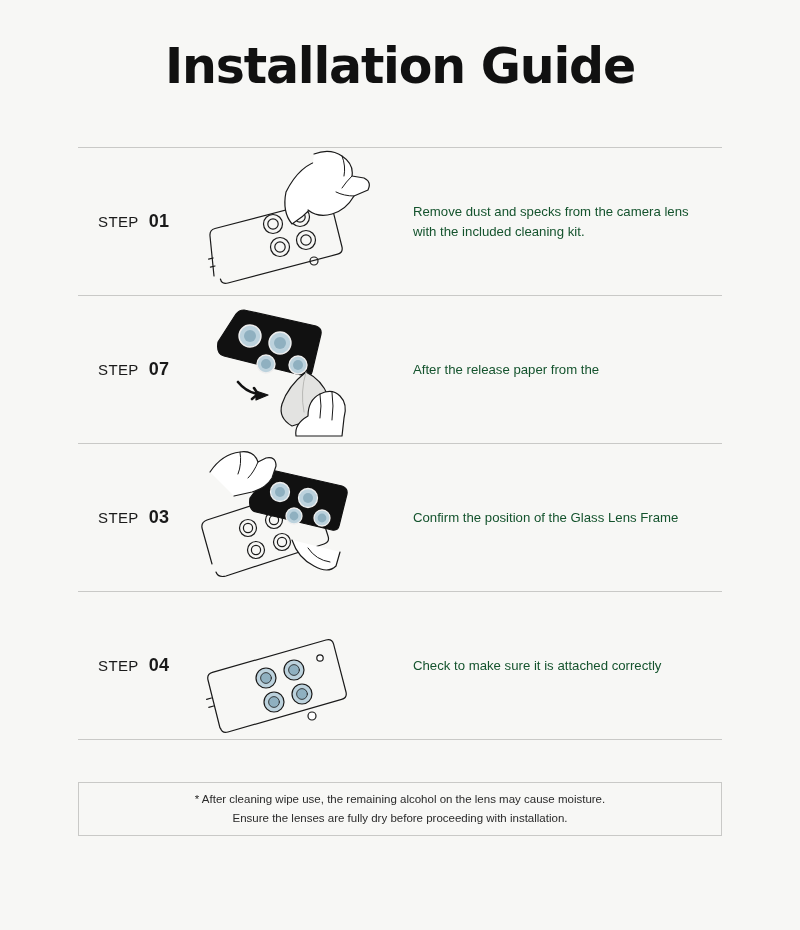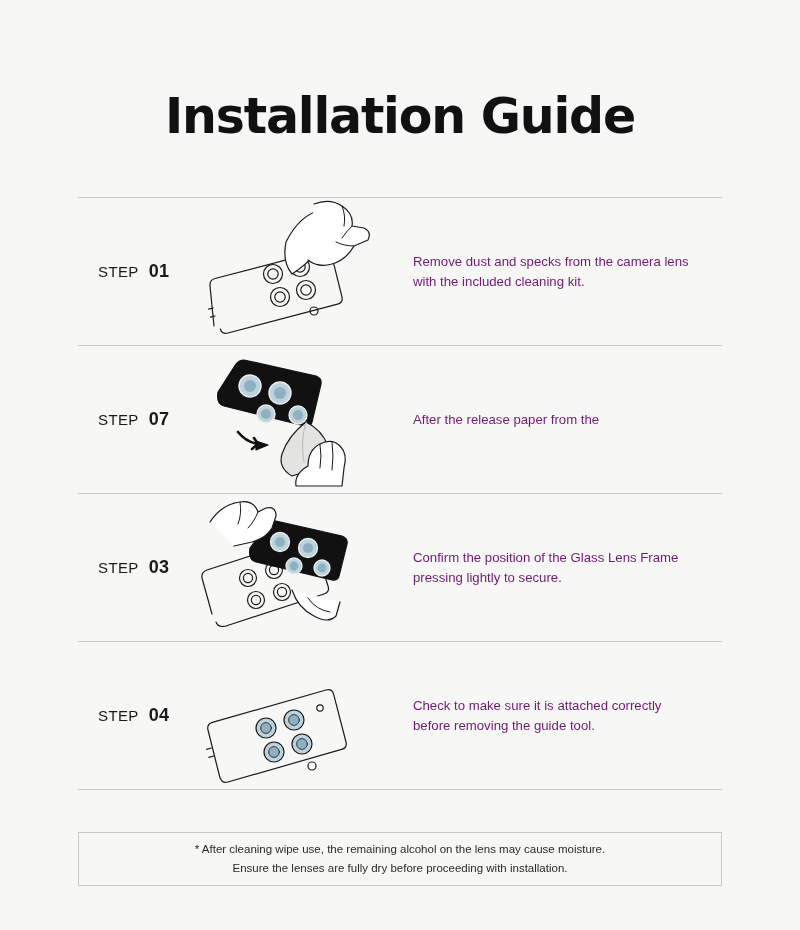--- a/index.html
+++ b/index.html
@@ -19,21 +19,21 @@
     width: 800px;
     height: 930px;
     box-sizing: border-box;
   }
   .title {
     text-align: center;
     font-size: 49px;
     font-weight: bold;
     letter-spacing: -1.2px;
     margin: 0;
-    padding-top: 88px;
+    padding-top: 38px;
     color: #111;
     font-family: "DejaVu Sans", sans-serif;
   }
   .steps {
     margin: 52px 78px 0 78px;
     border-top: 1px solid #c9c9c7;
   }
   .step-row {
     display: flex;
     align-items: center;
@@ -67,21 +67,21 @@
     display: block;
     position: absolute;
     top: 0;
     left: 0;
   }
   .step-text {
     flex: 1 1 auto;
     padding-left: 22px;
     font-size: 13.2px;
     line-height: 20px;
-    color: #701a75;
+    color: #14532d;
   }
   .step-text .line {
     display: block;
     white-space: nowrap;
   }
   .note {
     margin: 42px 78px 0 78px;
     border: 1px solid #c9c9c7;
     height: 52px;
     display: flex;
@@ -215,21 +215,20 @@
             <path d="M44 8 Q46 20 42 30" stroke-width="1"></path>
             <path d="M62 18 Q58 28 52 34" stroke-width="1"></path>
 
             <path d="M96 96 Q102 114 118 122 Q132 130 140 122 L144 108" fill="#ffffff"></path>
             <path d="M112 104 Q120 116 134 118" stroke-width="1" fill="none"></path>
           </g>
         </svg>
       </div>
       <div class="step-text">
         <span class="line">Confirm the position of the Glass Lens Frame</span>
-        <span class="line">pressing lightly to secure.</span>
       </div>
     </div>
 
     <div class="step-row">
       <div class="step-label">
         <span>STEP</span><span class="num">04</span>
       </div>
       <div class="step-illo">
         <svg width="195" height="148" viewBox="0 0 195 148" xmlns="http://www.w3.org/2000/svg">
           <g stroke="#1a1a1a" stroke-width="1.2" stroke-linejoin="round" stroke-linecap="round" fill="none">
@@ -244,21 +243,20 @@
             <circle cx="78" cy="110" r="5.4" fill="#8fb0c0" stroke="#1a1a1a" stroke-width="0.8"></circle>
             <circle cx="106" cy="102" r="10" fill="#bcd2dd" stroke="#1a1a1a"></circle>
             <circle cx="106" cy="102" r="5.4" fill="#8fb0c0" stroke="#1a1a1a" stroke-width="0.8"></circle>
             <circle cx="116" cy="124" r="4" fill="#ffffff"></circle>
             <circle cx="124" cy="66" r="3.2" fill="#ffffff"></circle>
           </g>
         </svg>
       </div>
       <div class="step-text">
         <span class="line">Check to make sure it is attached correctly</span>
-        <span class="line">before removing the guide tool.</span>
       </div>
     </div>
 
   </div>
 
   <div class="note">
     <span class="line">* After cleaning wipe use, the remaining alcohol on the lens may cause moisture.</span>
     <span class="line">Ensure the lenses are fully dry before proceeding with installation.</span>
   </div>
 

